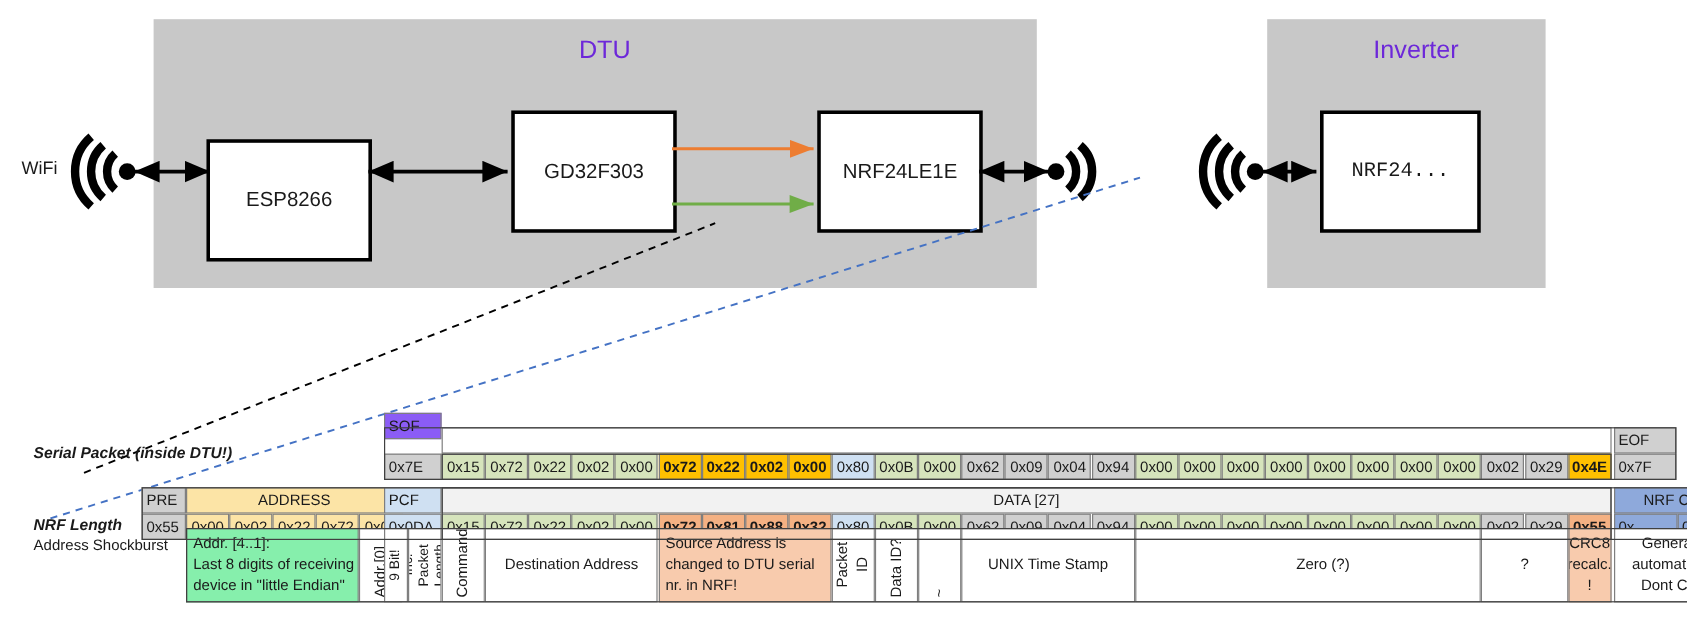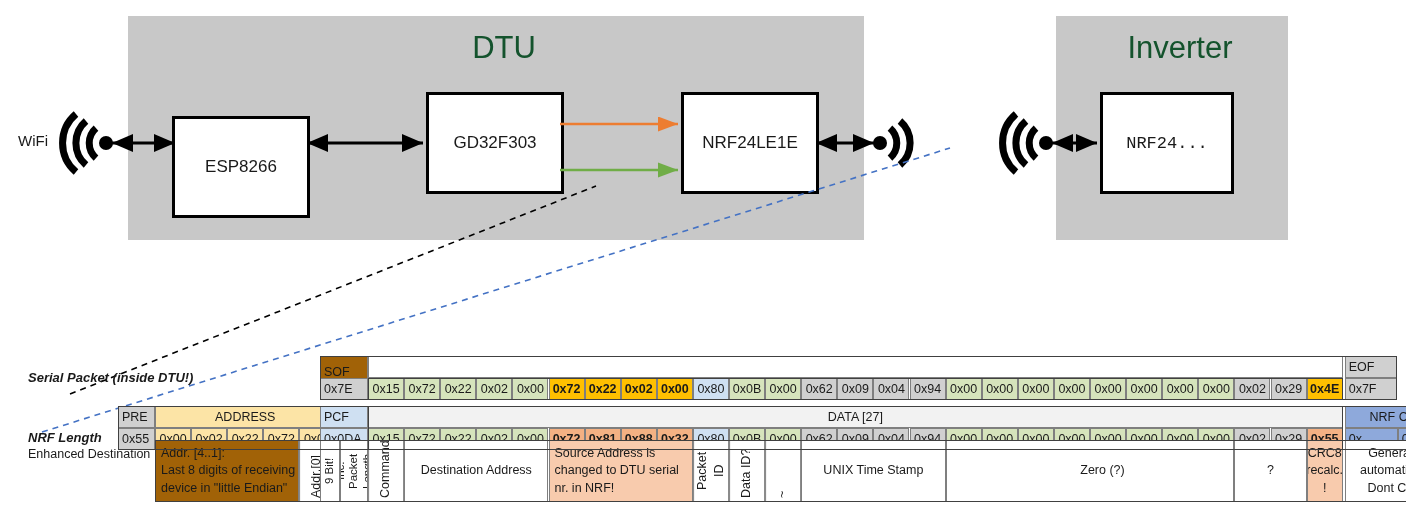--- a/index.html
+++ b/index.html
@@ -9,21 +9,21 @@
     color:#000;
   }
   .abs{position:absolute;}
 
   
   .enclosure{
     position:absolute;background:#c8c8c8;
   }
   .enclosure-title{
     position:absolute;left:0;right:0;top:14px;text-align:center;
-    font-size:31px;color:#14532d;margin-left:16px;
+    font-size:21px;color:#6d28d9;margin-left:16px;
   }
   .chip{
     position:absolute;background:#fff;border:3px solid #000;
     display:flex;align-items:center;justify-content:center;
     font-size:17px;color:#1a1a1a;
   }
   .wifi-label{
     position:absolute;font-size:15px;color:#1a1a1a;
   }
   svg.overlay{position:absolute;left:0;top:0;width:1406px;height:523px;pointer-events:none;}
@@ -135,24 +135,24 @@
     <path d="M1016,114 A38,38 0 0 0 1016,172" stroke-width="7"></path>
   </g>
   <line x1="1052" y1="143" x2="1097" y2="143" stroke="#000" stroke-width="3" marker-start="url(#ah-bs)" marker-end="url(#ah-b)"></line>
 
   <line x1="70" y1="394" x2="596" y2="186" stroke="#000" stroke-width="1.6" stroke-dasharray="6,5"></line>
   <line x1="42" y1="432" x2="950" y2="148" stroke="#4472C4" stroke-width="1.6" stroke-dasharray="6,5"></line>
 </svg>
 
 <div class="rowlabel" style="left:28px;top:370px;">Serial Packet (inside DTU!)</div>
 <div class="rowlabel" style="left:28px;top:430px;">NRF Length</div>
-<div class="rowlabel plain" style="left:28px;top:447px;">Enhanced Destination</div>
+<div class="rowlabel plain" style="left:28px;top:447px;">Address Shockburst</div>
 
 <div id="tables">
-    <div class="cell" style="left: 320px; top: 356px; width: 48px; height: 32px; background: #a16207;">SOF</div>
+    <div class="cell" style="left: 320px; top: 344px; width: 48px; height: 22px; background: #8b5cf6;">SOF</div>
     <div class="cell" style="left: 368px; top: 356px; width: 974.7px; height: 22px; background: rgb(255, 255, 255);"></div>
     <div class="cell" style="left: 1344.7px; top: 356px; width: 52px; height: 22px; background: rgb(208, 208, 208);">EOF</div>
     <div class="cell" style="left: 320px; top: 378px; width: 48px; height: 22px; background: rgb(208, 208, 208);">0x7E</div>
     <div class="cell ctr" style="left: 368px; top: 378px; width: 36.1px; height: 22px; background: rgb(214, 228, 188);">0x15</div>
     <div class="cell ctr" style="left: 404.1px; top: 378px; width: 36.1px; height: 22px; background: rgb(214, 228, 188);">0x72</div>
     <div class="cell ctr" style="left: 440.2px; top: 378px; width: 36.1px; height: 22px; background: rgb(214, 228, 188);">0x22</div>
     <div class="cell ctr" style="left: 476.3px; top: 378px; width: 36.1px; height: 22px; background: rgb(214, 228, 188);">0x02</div>
     <div class="cell ctr" style="left: 512.4px; top: 378px; width: 36.1px; height: 22px; background: rgb(214, 228, 188);">0x00</div>
     <div class="cell ctr bold" style="left: 548.5px; top: 378px; width: 36.1px; height: 22px; background: rgb(255, 192, 0);">0x72</div>
     <div class="cell ctr bold" style="left: 584.6px; top: 378px; width: 36.1px; height: 22px; background: rgb(255, 192, 0);">0x22</div>
@@ -211,21 +211,21 @@
     <div class="cell ctr" style="left: 1053.9px; top: 428px; width: 36.1px; height: 22px; background: rgb(214, 228, 188);">0x00</div>
     <div class="cell ctr" style="left: 1090px; top: 428px; width: 36.1px; height: 22px; background: rgb(214, 228, 188);">0x00</div>
     <div class="cell ctr" style="left: 1126.1px; top: 428px; width: 36.1px; height: 22px; background: rgb(214, 228, 188);">0x00</div>
     <div class="cell ctr" style="left: 1162.2px; top: 428px; width: 36.1px; height: 22px; background: rgb(214, 228, 188);">0x00</div>
     <div class="cell ctr" style="left: 1198.3px; top: 428px; width: 36.1px; height: 22px; background: rgb(214, 228, 188);">0x00</div>
     <div class="cell ctr" style="left: 1234.4px; top: 428px; width: 36.1px; height: 22px; background: rgb(208, 208, 208);">0x02</div>
     <div class="cell ctr" style="left: 1270.5px; top: 428px; width: 36.1px; height: 22px; background: rgb(208, 208, 208);">0x29</div>
     <div class="cell ctr bold" style="left: 1306.6px; top: 428px; width: 36.1px; height: 22px; background: rgb(244, 177, 131);">0x55</div>
     <div class="cell" style="left: 1344.7px; top: 428px; width: 53px; height: 22px; background: rgb(142, 169, 219);">0x..</div>
     <div class="cell" style="left: 1397.7px; top: 428px; width: 53px; height: 22px; background: rgb(142, 169, 219);">0x..</div>
-    <div class="note left" style="left: 155px; top: 440px; width: 144.4px; height: 62px; background: #a16207;">Addr. [4..1]:
+    <div class="note left" style="left: 155px; top: 440px; width: 144.4px; height: 62px; background: #86efac;">Addr. [4..1]:
 Last 8 digits of receiving
 device in "little Endian"</div>
     <div class="note vert" style="left: 299.4px; top: 440px; width: 36.1px; height: 62px; background: rgb(255, 255, 255);">Addr.[0]</div>
     <div class="note vert2" style="left: 320px; top: 440px; width: 20px; height: 62px; background: rgb(255, 255, 255);">9 Bit!</div>
     <div class="note vert2" style="left: 340px; top: 440px; width: 28px; height: 62px; background: rgb(255, 255, 255);">Inc. Packet
 Length</div>
     <div class="note vert" style="left: 368px; top: 440px; width: 36.1px; height: 62px; background: rgb(255, 255, 255);">Command</div>
     <div class="note" style="left: 404.1px; top: 440px; width: 144.4px; height: 62px; background: rgb(255, 255, 255);">Destination Address</div>
     <div class="note left" style="left: 548.5px; top: 440px; width: 144.4px; height: 62px; background: rgb(248, 203, 173);">Source Address is
 changed to DTU serial

